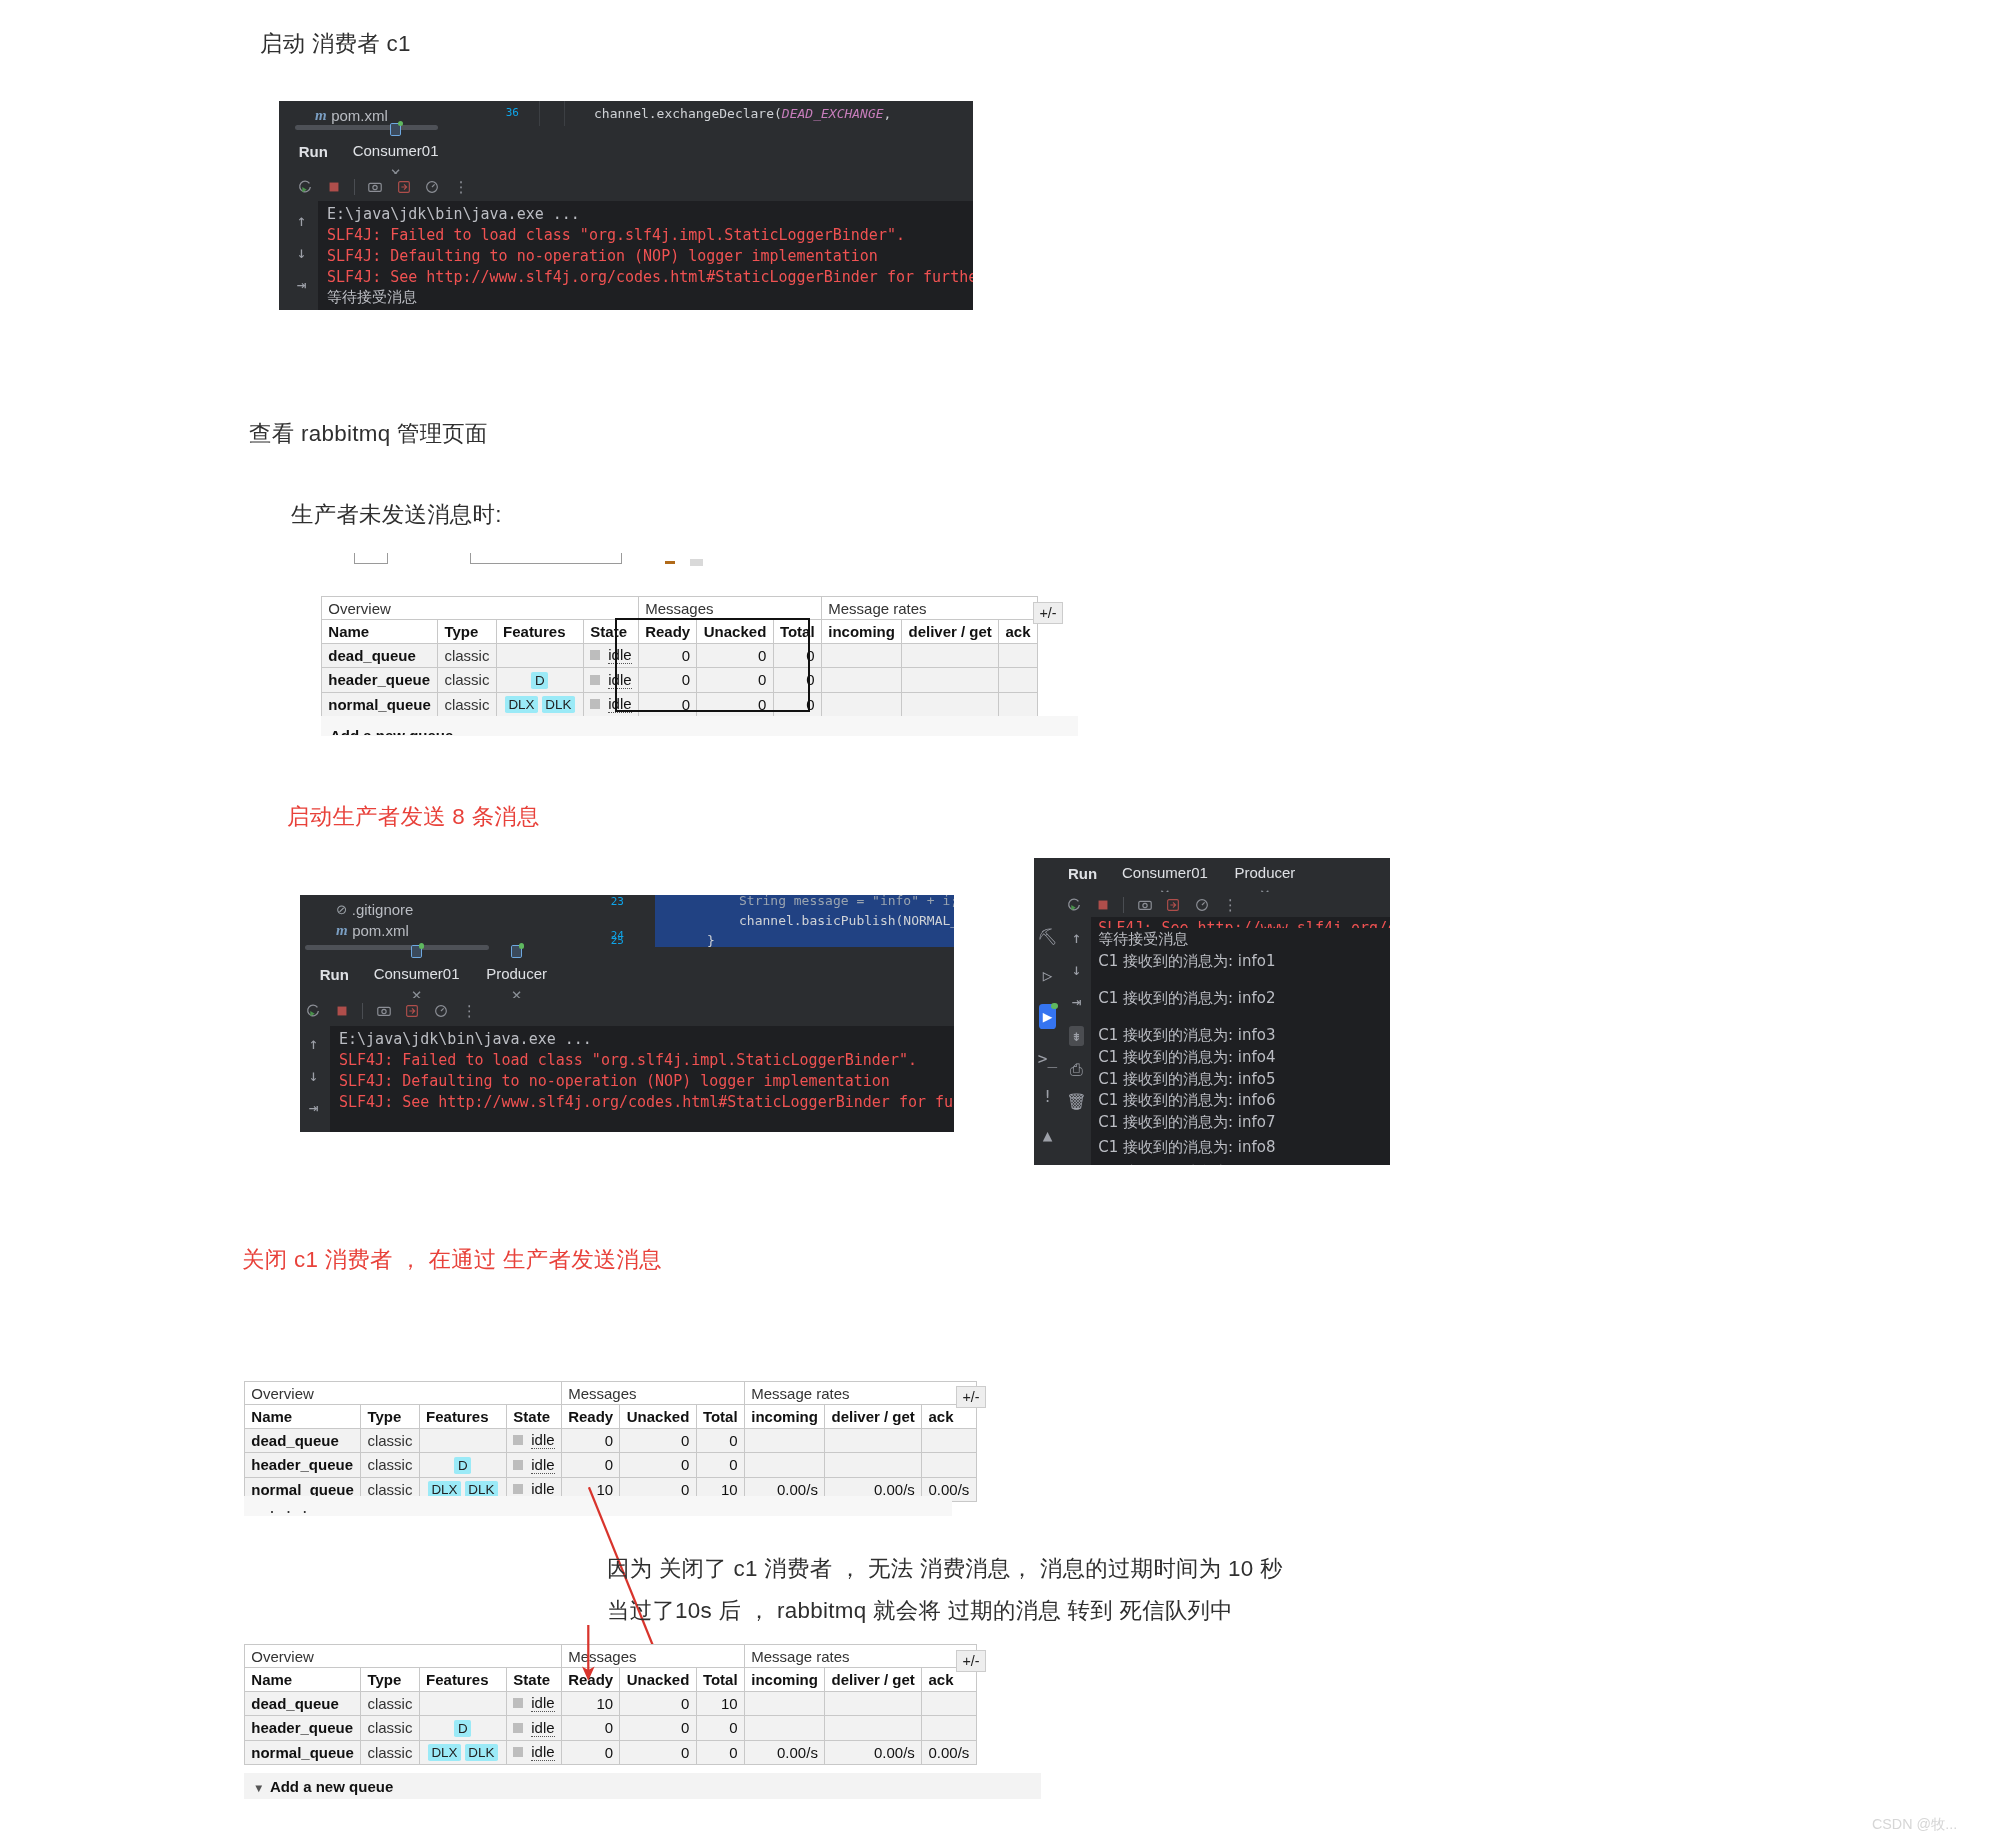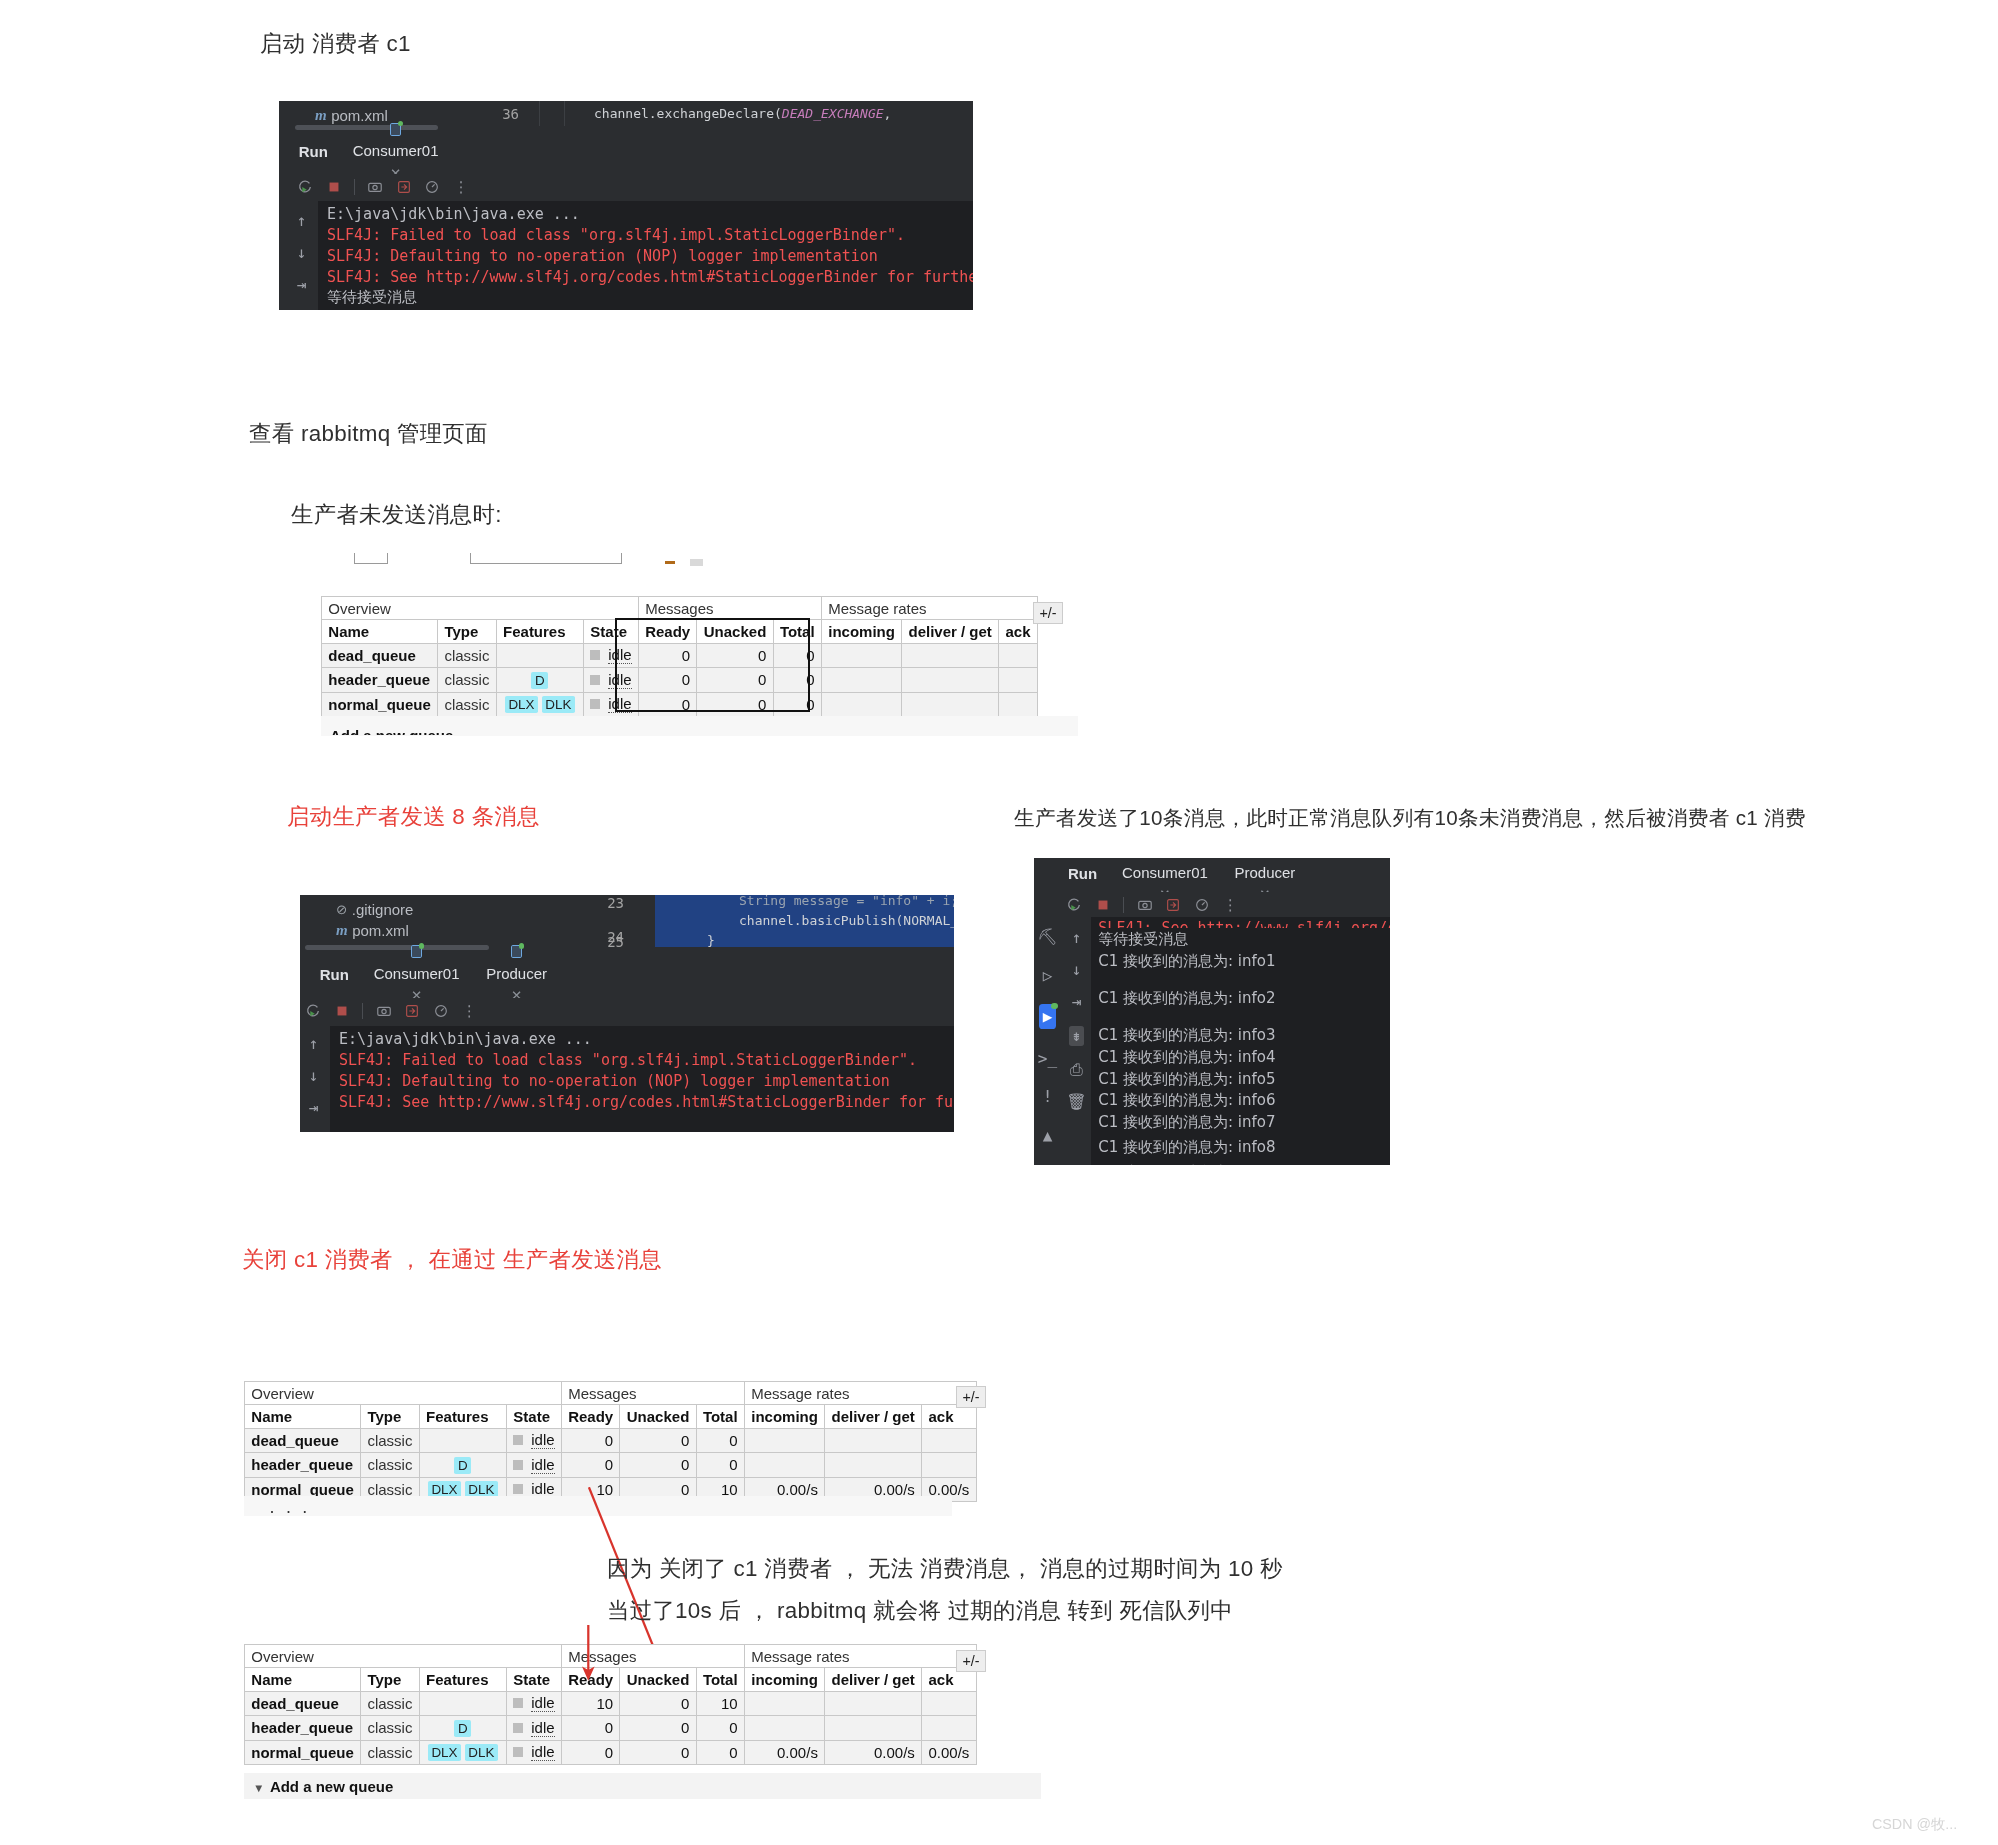--- a/index.html
+++ b/index.html
@@ -48,21 +48,21 @@
     padding-top: 3.6px;
     position: relative;
   }
   .filetab { display: flex; align-items: center; gap: 4.5px; height: 21.5px; white-space: nowrap;}
   .filetab .m-ic { color: #7a9ec2; font-style: italic; font-weight: bold; font-family: "Liberation Serif", serif;}
   .filetab .g-ic { color: #9aa0a6; font-size: 13.4px; }
   .scroll-thumb {
     position: absolute; height: 5.4px; background: #4e5157; border-radius: 2.7px;
   }
   .gutter-num {
-    color: #a3a3a3; font-size: 14px; text-align: right;
+    color: #0ea5e9; font-size: 11px; text-align: right;
     font-family: "DejaVu Sans Mono", monospace;
   }
   .code-line {
     color: #cfd2d6; font-size: 13px; white-space: nowrap;
     font-family: "DejaVu Sans Mono", monospace;
   }
   .code-line .kw { color: #c77dbb; font-style: italic; }
   .sel { background: #214283; }
 
   .runbar {
@@ -345,21 +345,20 @@
         </tr>
       </tbody>
     </table>
   </div>
   <div class="plusminus" style="left:1033px; top:602px;">+/-</div>
   <div class="highlight-box" style="left:615px; top:618px; width:195px; height:94px;"></div>
   <div class="faint-bar" style="left:321px; top:716px; width:757px; height:19.7px;"></div>
   <div style="position:absolute;left:330px;top:727px;width:161px;height:8px;overflow:hidden;color:#111;font-weight:bold;font-size:15px;">Add a new queue</div>
 
   <div class="para red" style="left:287px; top:800px;">启动生产者发送 8 条消息</div>
-  <div class="para small" style="left:1014px; top:803px;">生产者发送了10条消息，此时正常消息队列有10条未消费消息，然后被消费者 c1 消费</div>
 
   <div class="ide" id="ide2" style="left:300px; top:895px; width:654px; height:237px;">
 
     <div class="ide-editorstrip" style="height:56px;">
       <div class="filetabs" style="width:184px;">
         <div class="filetab">
           <span class="g-ic">⊘</span>
           <span>.gitignore</span>
         </div>
         <div class="filetab">

